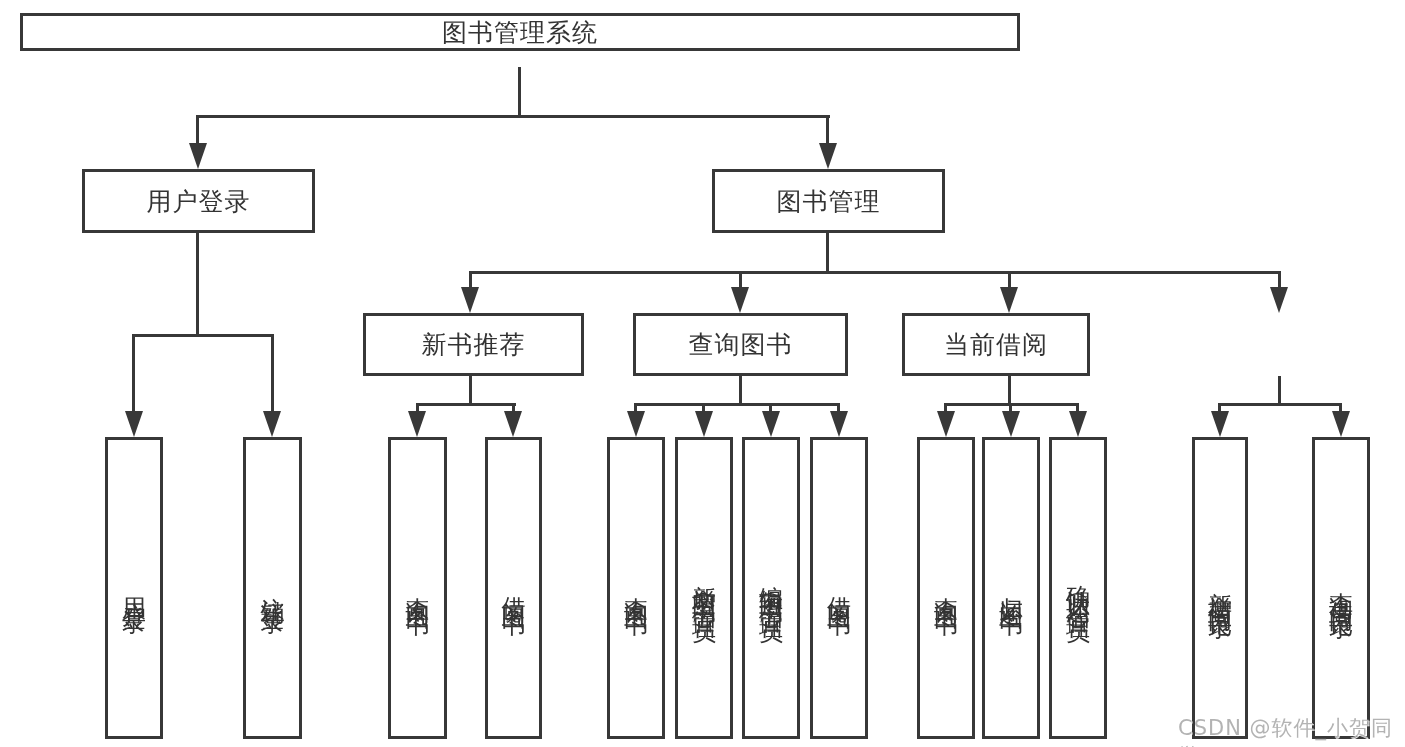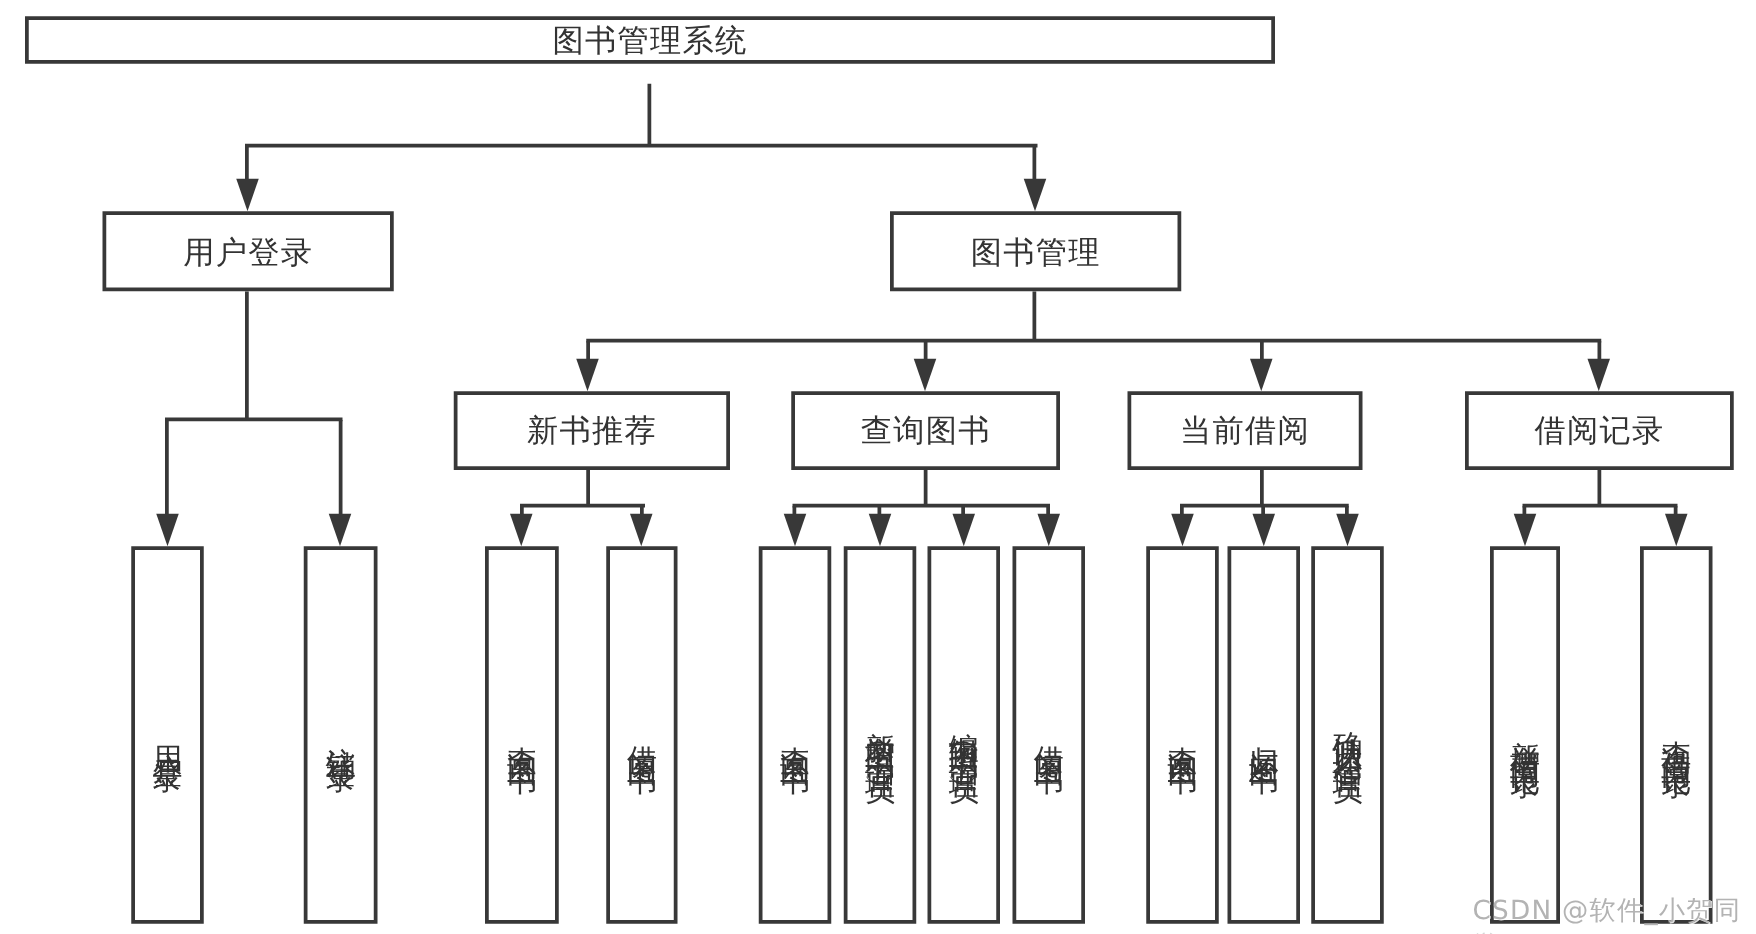--- a/index.html
+++ b/index.html
@@ -107,23 +107,20 @@
 
   <div class="node hnode" style="left:363px;top:313px;width:221px;height:63px">
     <span>新书推荐</span>
   </div>
   <div class="node hnode" style="left:633px;top:313px;width:215px;height:63px">
     <span>查询图书</span>
   </div>
   <div class="node hnode" style="left:902px;top:313px;width:188px;height:63px">
     <span>当前借阅</span>
   </div>
-  <div class="node hnode" style="left:1172px;top:313px;width:215px;height:63px">
-    <span>借阅记录</span>
-  </div>
 
   <div class="node leaf" style="left:105px;width:58px">
     <span class="vtext">用户登录</span>
   </div>
   <div class="node leaf" style="left:243px;width:59px">
     <span class="vtext">注销登录</span>
   </div>
   <div class="node leaf" style="left:388px;width:59px">
     <span class="vtext">查询图书</span>
   </div>

